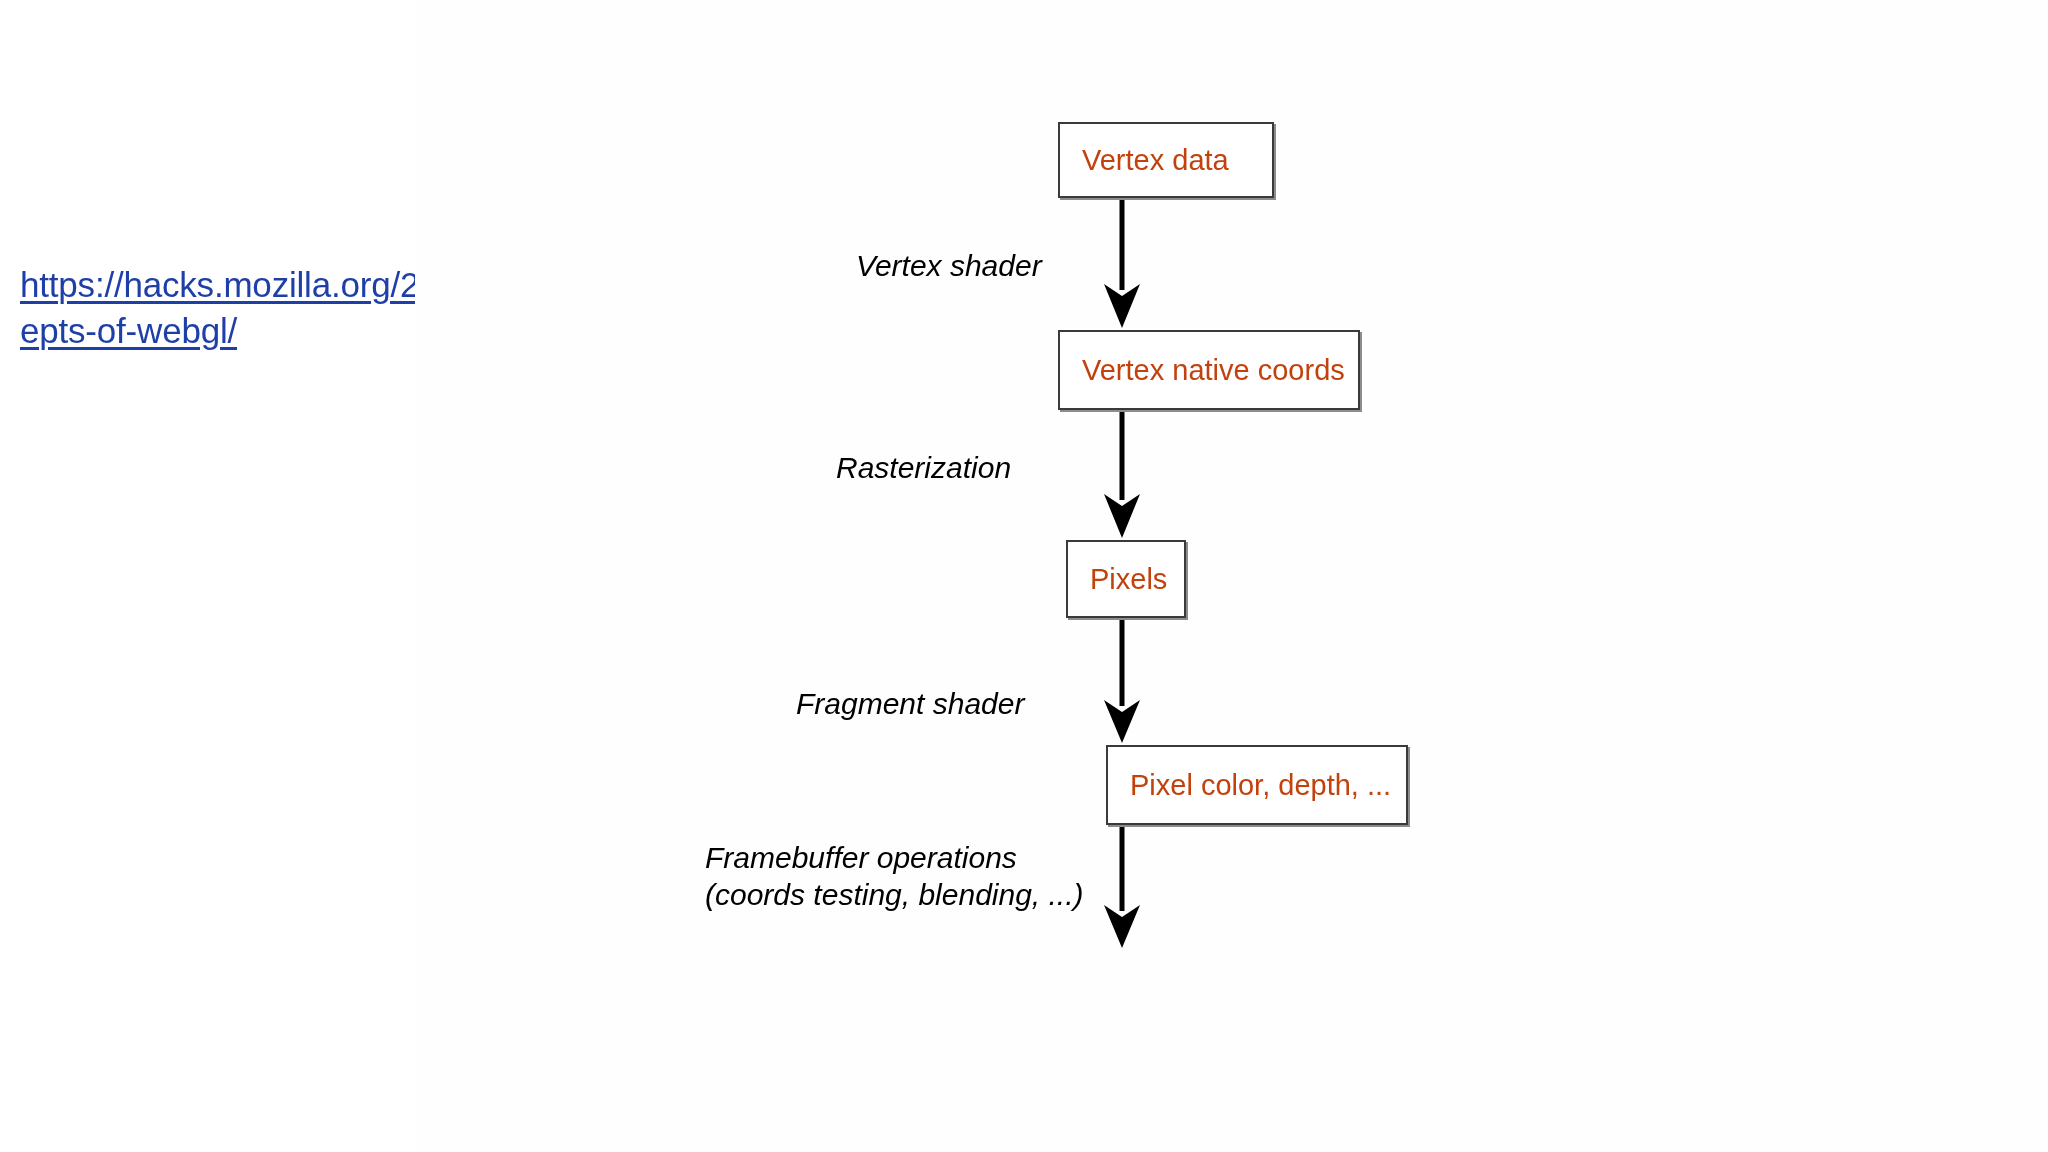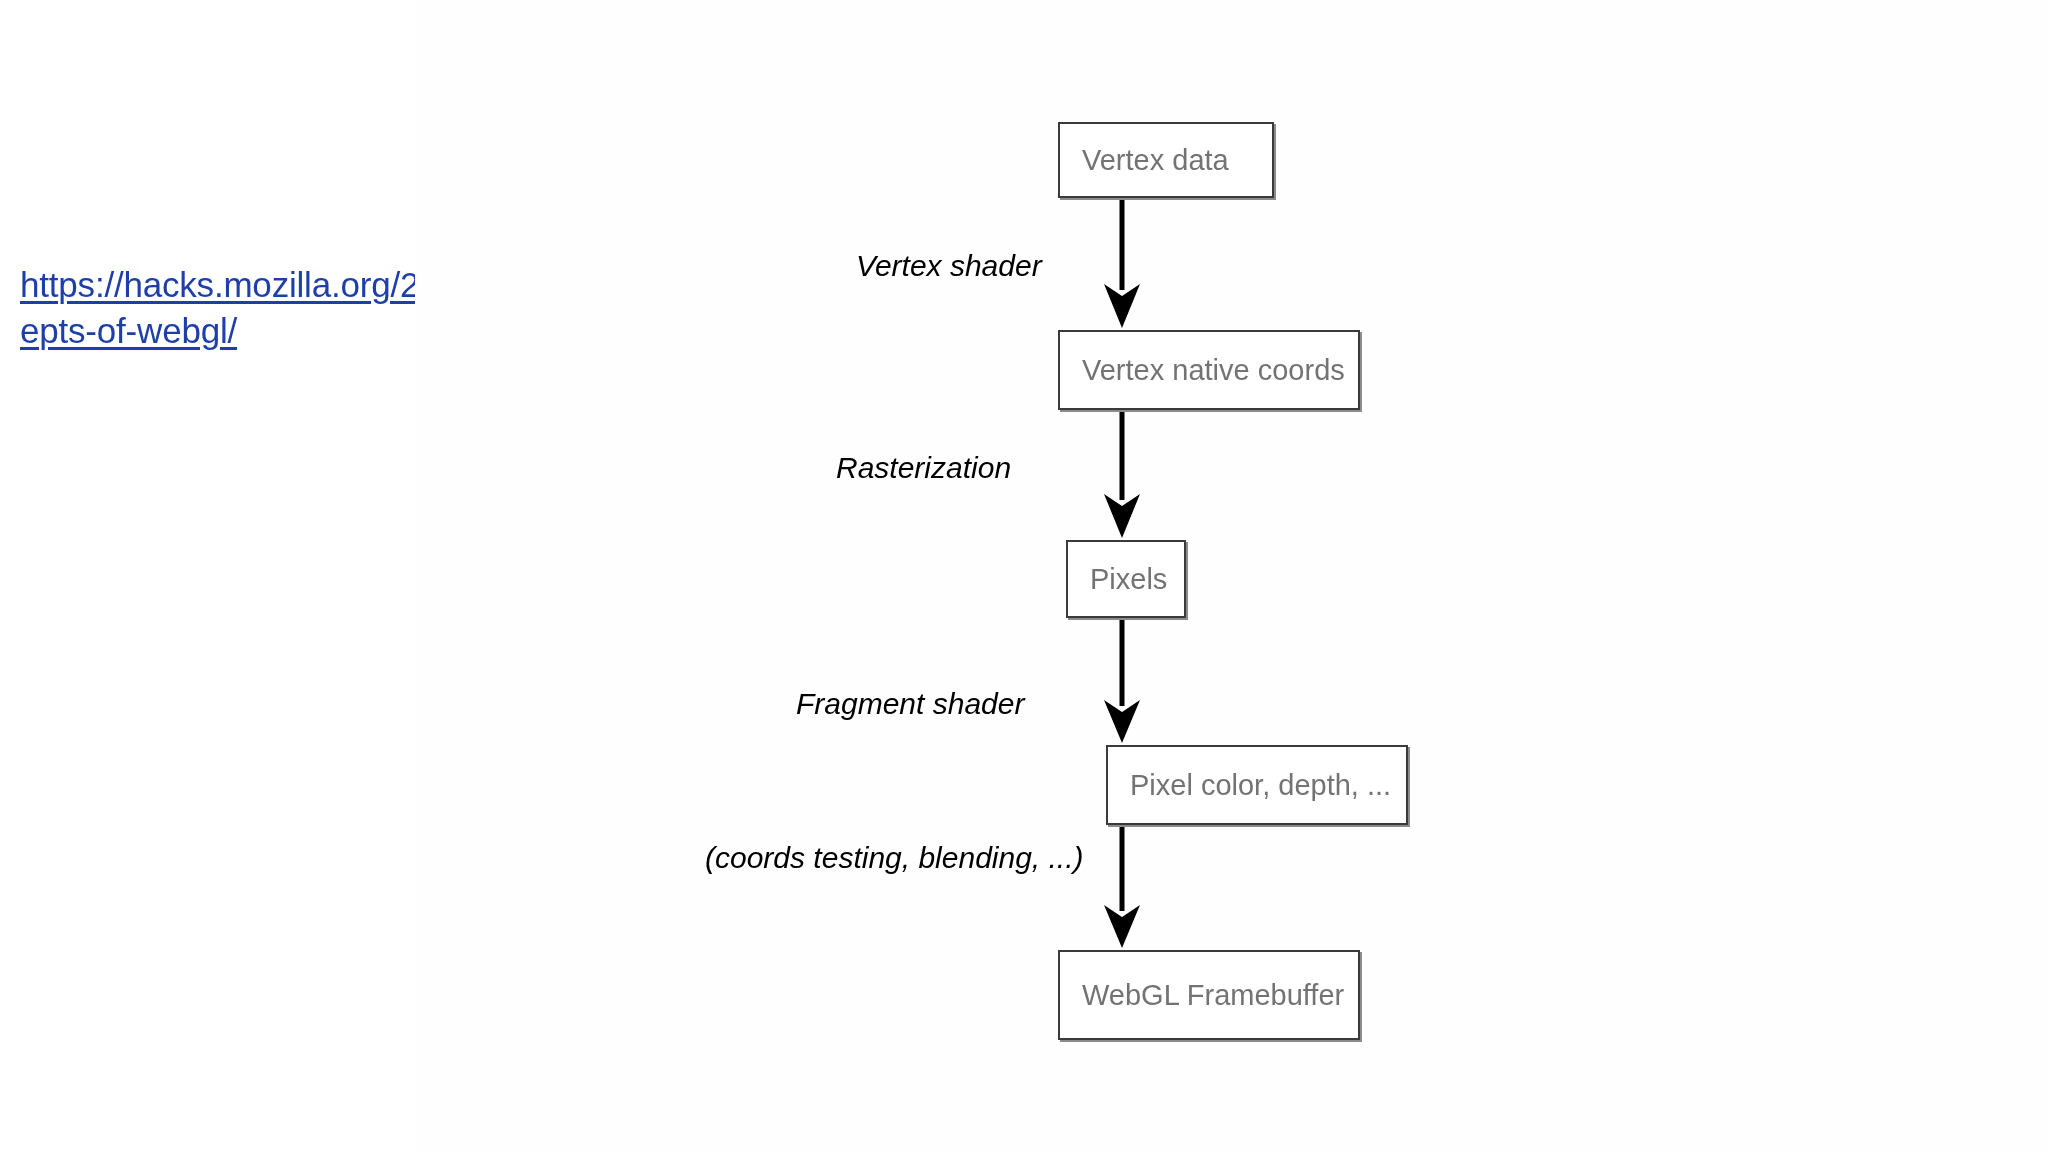--- a/index.html
+++ b/index.html
@@ -69,21 +69,21 @@
     box-sizing: border-box;
     background: #ffffff;
     border: 2px solid #3a3a3a;
     box-shadow: 2px 2px 0 0 #8c8c8c;
     display: flex;
     align-items: center;
     justify-content: flex-start;
   }
   .node .node-label {
     font-size: 29px;
-    color: #737373;
+    color: #c2410c;
     line-height: 1;
     padding-left: 22px;
     white-space: nowrap;
     font-family: "Liberation Sans", "DejaVu Sans", sans-serif;
   }
 
   
   #node-vertex-data        { left: 643px;  top: 122px; width: 216px; height: 76px; }
   #node-vertex-native      { left: 643px;  top: 330px; width: 302px; height: 80px; }
   #node-pixels             { left: 643px;  top: 540px; width: 120px; height: 78px; margin-left: 8px; }
@@ -139,23 +139,20 @@
       </div>
 
       <div class="node" id="node-pixels">
         <span class="node-label">Pixels</span>
       </div>
 
       <div class="node" id="node-pixel-color">
         <span class="node-label">Pixel color, depth, ...</span>
       </div>
 
-      <div class="node" id="node-webgl-framebuffer">
-        <span class="node-label">WebGL Framebuffer</span>
-      </div>
 
       <div class="arrow" id="arrow-1">
         <svg viewBox="0 0 60 132" preserveAspectRatio="none" aria-hidden="true">
           <path d="M27.5 2 L32.5 2 L32.5 92 L27.5 92 Z" fill="#000000"></path>
           <path d="M30 130 L12 86 L30 98 L48 86 Z" fill="#000000"></path>
         </svg>
       </div>
 
       <div class="arrow" id="arrow-2">
         <svg viewBox="0 0 60 130" preserveAspectRatio="none" aria-hidden="true">
@@ -175,19 +172,20 @@
         <svg viewBox="0 0 60 125" preserveAspectRatio="none" aria-hidden="true">
           <path d="M27.5 2 L32.5 2 L32.5 86 L27.5 86 Z" fill="#000000"></path>
           <path d="M30 123 L12 80 L30 92 L48 80 Z" fill="#000000"></path>
         </svg>
       </div>
 
       <div class="edge-label" id="label-vertex-shader">Vertex shader</div>
       <div class="edge-label" id="label-rasterization">Rasterization</div>
       <div class="edge-label" id="label-fragment-shader">Fragment shader</div>
       <div class="edge-label" id="label-framebuffer-ops">
+        <div>Framebuffer operations</div>
         <div>(coords testing, blending, ...)</div>
       </div>
 
     </div>
   </div>
 
 </div>
 
 </body></html>

